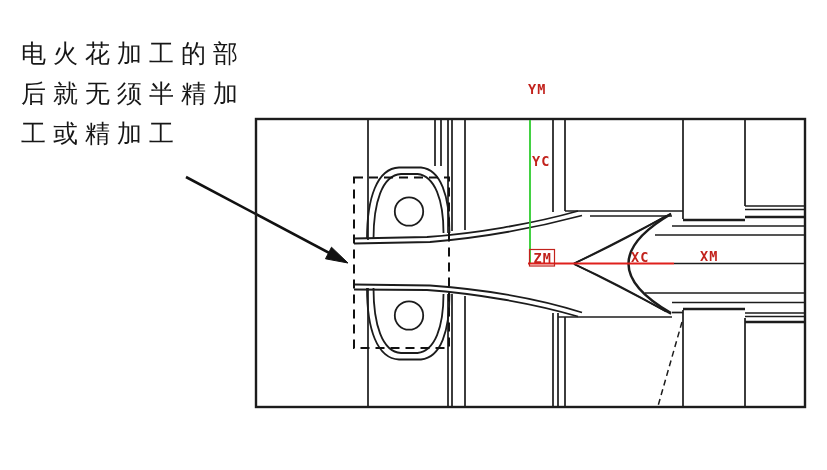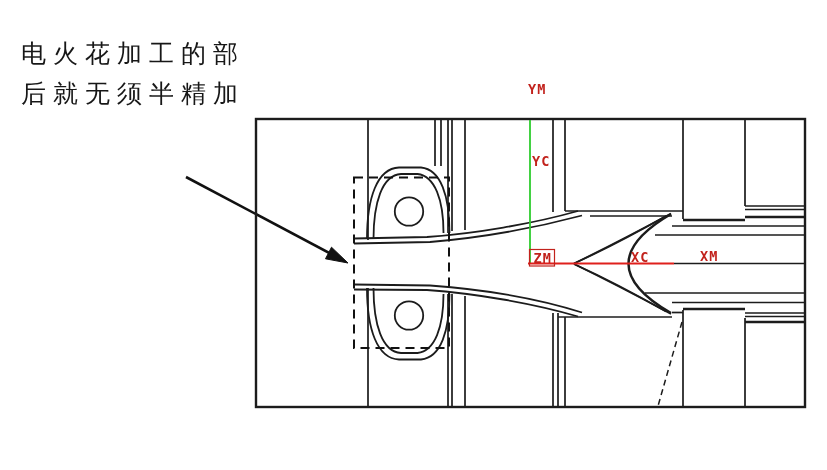--- a/index.html
+++ b/index.html
@@ -35,20 +35,21 @@
   }
 </style>
 </head>
 <body>
 
 <div class="stage">
 
   <div class="annotation">
     <div class="t-line"><span>电火花加工的部</span></div>
     <div class="t-line"><span>后就无须半精加</span></div>
+    <div class="t-line"><span>工或精加工</span></div>
   </div>
 
   <svg width="827" height="470" viewBox="0 0 827 470" style="position:absolute;left:0;top:0" fill="none" stroke-linecap="butt">
 
     <g stroke="#111" fill="#111">
       <line x1="186" y1="177" x2="333" y2="255" stroke-width="2.6"></line>
       <polygon points="348,263 325.5,258.8 331.5,247.2" stroke-width="1"></polygon>
     </g>
 
     <g stroke="#1c1c1c">

